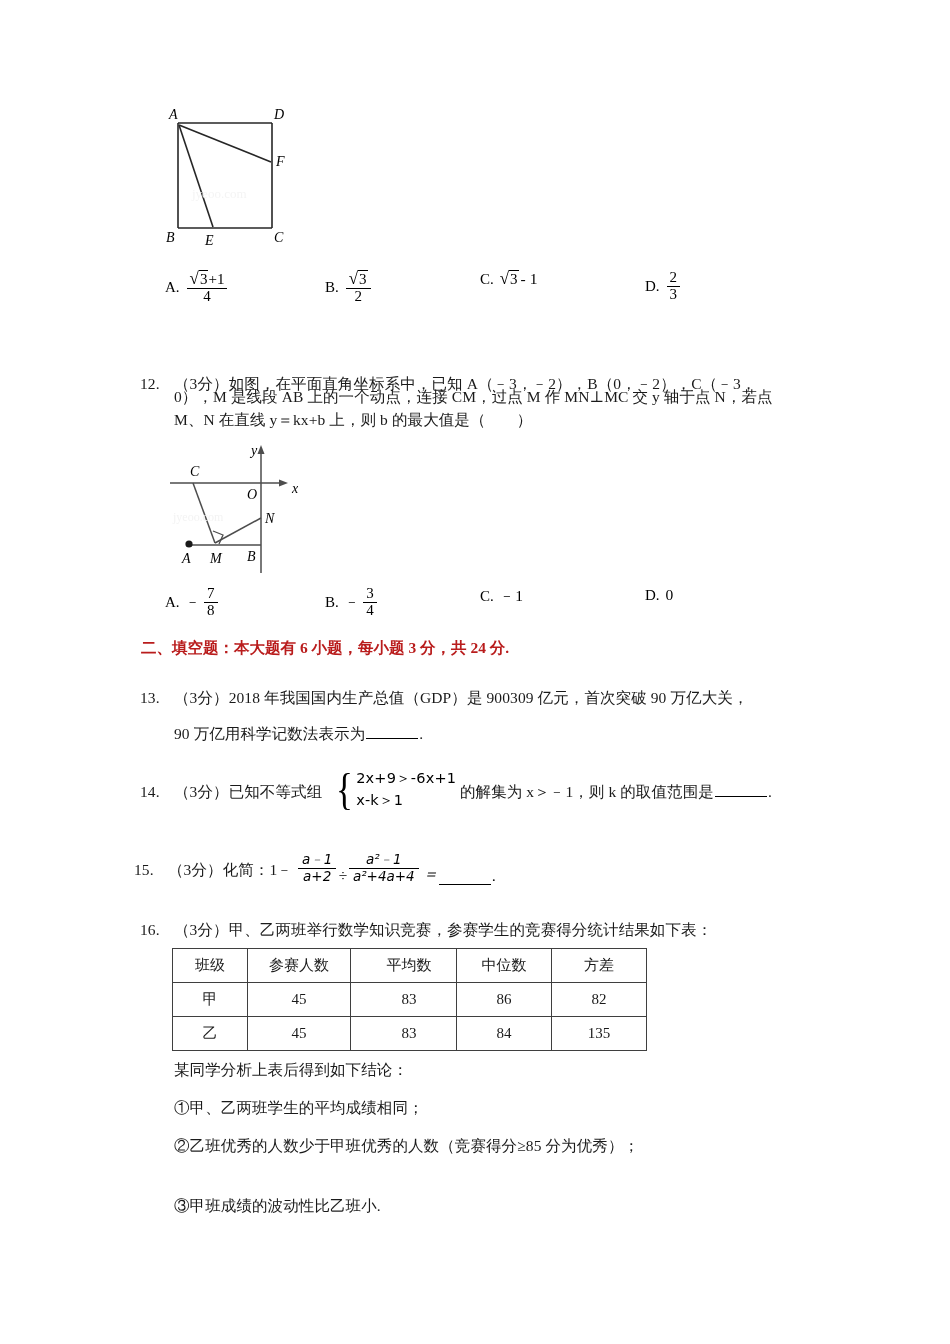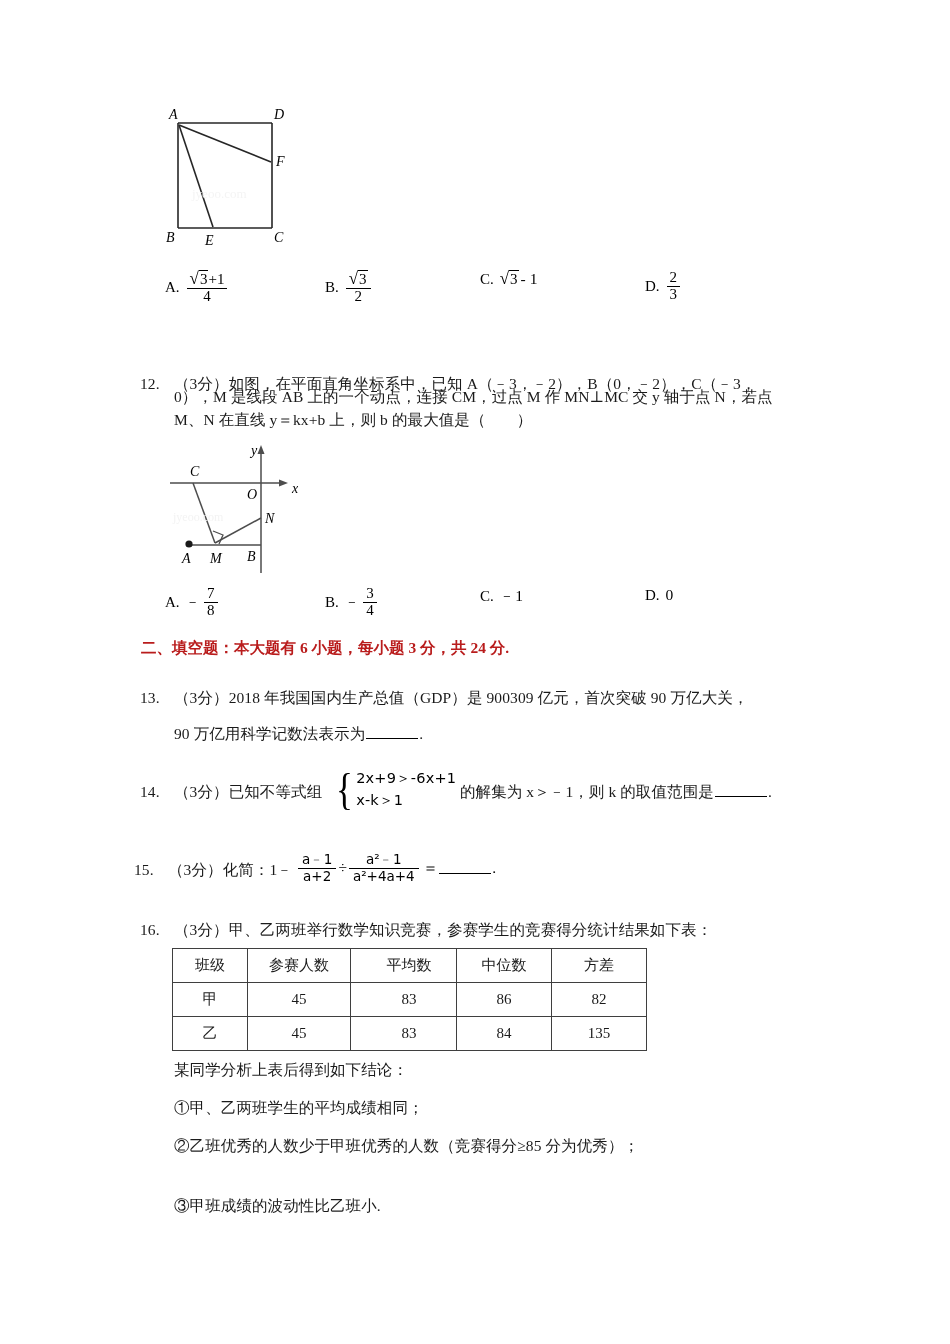--- a/index.html
+++ b/index.html
@@ -123,23 +123,24 @@
     margin-right: 1px;
     transform: scaleX(0.8);
   }
   .sys .rows { display: flex; flex-direction: column; line-height: 1.5; }
   .sys .rows div { white-space: nowrap; font-size: 14.5px; letter-spacing: 0.2px; }
 
   
   .expr {
     position: absolute;
     display: inline-flex;
-    align-items: center;
+    align-items: flex-end;
     font-size: 15.5px;
     white-space: nowrap;
+    font-style: italic;
   }
   .expr .fr {
     display: inline-flex;
     flex-direction: column;
     align-items: center;
     font-family: "DejaVu Sans", sans-serif;
     font-size: 13.5px;
     line-height: 1.18;
     margin: 0 2px;
   }

